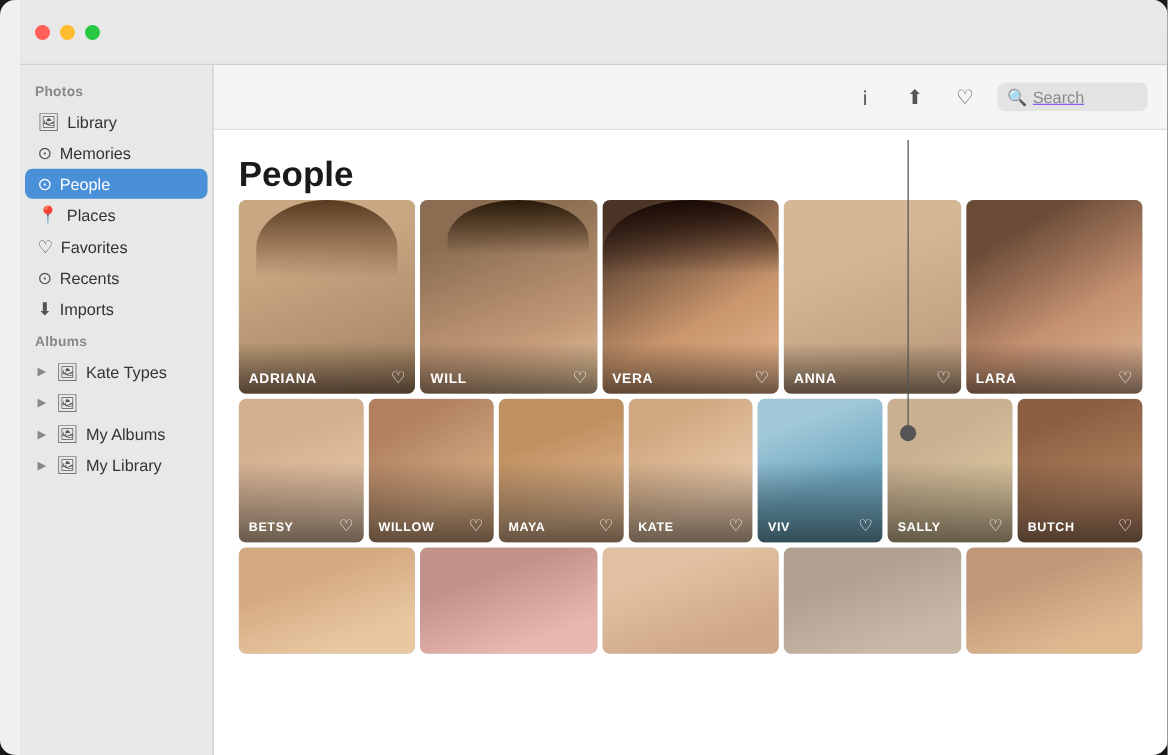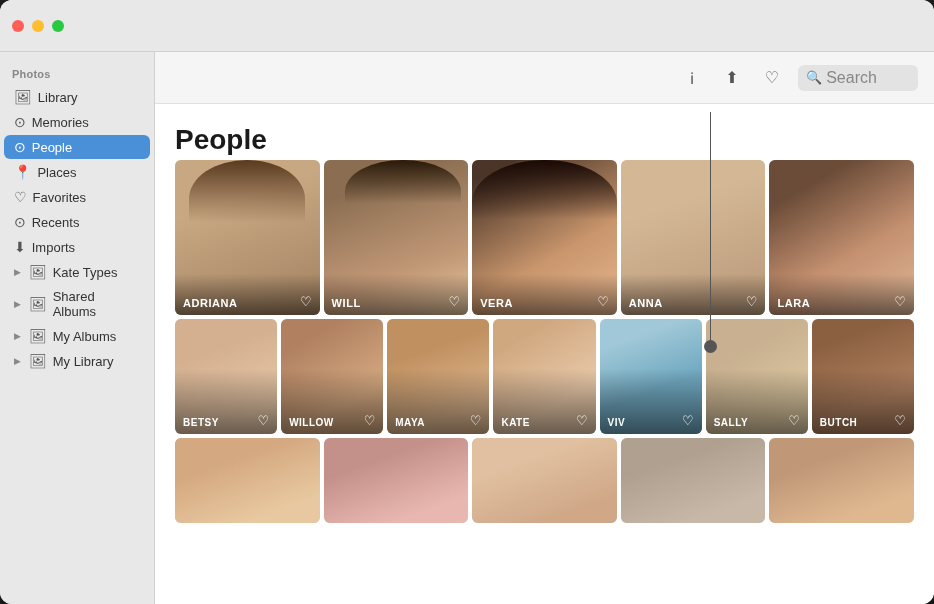--- a/index.html
+++ b/index.html
@@ -16,20 +16,21 @@
     
     .window {
       width: 934px;
       height: 604px;
       background: #f0f0f0;
       border-radius: 12px;
       overflow: hidden;
       display: flex;
       flex-direction: column;
       box-shadow: 0 20px 60px rgba(0,0,0,0.5);
+      padding-left: 16px;
     }
 
     
     .titlebar {
       height: 52px;
       background: #e8e8e8;
       display: flex;
       align-items: center;
       padding: 0 12px;
       border-bottom: 1px solid #d0d0d0;
@@ -155,24 +156,25 @@
       background: rgba(0,0,0,0.07);
       border-radius: 6px;
       padding: 4px 8px;
       gap: 4px;
       width: 120px;
     }
 
     .search-box input {
       border: none;
       background: transparent;
-      font-size: 16px;
-      color: #701a75;
+      font-size: 13px;
+      color: #8b5cf6;
       outline: none;
       width: 80px;
+      text-decoration: underline;
     }
 
     .search-box input::placeholder {
       color: #888;
     }
 
     
     .people-content {
       flex: 1;
       overflow-y: auto;
@@ -397,30 +399,30 @@
       </div>
       <div class="sidebar-item">
         <span class="sidebar-icon">⊙</span>
         <span>Recents</span>
       </div>
       <div class="sidebar-item">
         <span class="sidebar-icon">⬇</span>
         <span>Imports</span>
       </div>
 
+      <div class="sidebar-section-label">Albums</div>
 
       <div class="sidebar-item">
         <span class="sidebar-expand">▶</span>
         <span class="sidebar-icon">🖼</span>
         <span>Kate Types</span>
       </div>
       <div class="sidebar-item">
         <span class="sidebar-expand">▶</span>
         <span class="sidebar-icon">🖼</span>
-        <span>Shared Albums</span>
       </div>
       <div class="sidebar-item">
         <span class="sidebar-expand">▶</span>
         <span class="sidebar-icon">🖼</span>
         <span>My Albums</span>
       </div>
 
 
       <div class="sidebar-item">
         <span class="sidebar-expand">▶</span>

